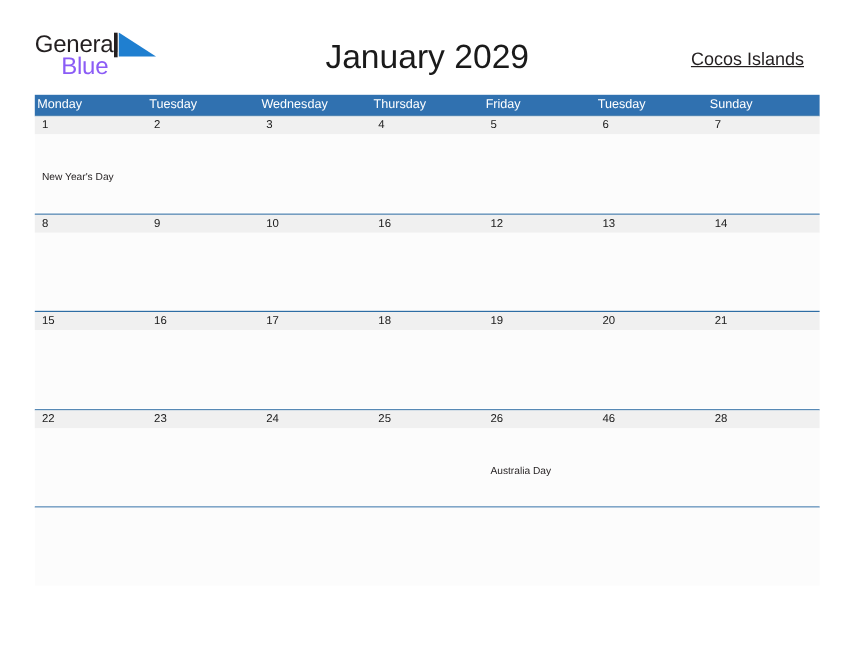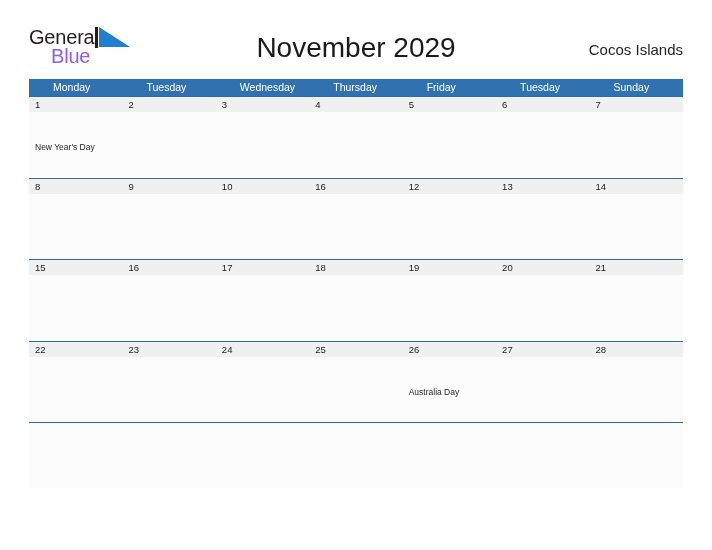--- a/index.html
+++ b/index.html
@@ -68,46 +68,47 @@
     top: 0;
     width: 654px;
     text-align: center;
     font-size: 28px;
     color: #1a1a1a;
     line-height: 44px;
     white-space: nowrap;
   }
   .location {
     position: absolute;
-    right: 0;
+    right: 13px;
     top: 0;
     font-size: 15px;
     color: #231f20;
     line-height: 48px;
     white-space: nowrap;
+    text-decoration: underline;
   }
 
   
   .calendar {
     position: absolute;
     left: 29px;
     top: 79px;
     width: 654px;
   }
   .dow-row {
     display: flex;
     background: #3071b0;
     height: 17px;
   }
   .dow {
     flex: 1 1 0;
     color: #ffffff;
     font-size: 10.5px;
     line-height: 17px;
-    padding-left: 24px;
+    padding-left: 2px;
     box-sizing: border-box;
     white-space: nowrap;
     overflow: hidden;
   }
   .week {
     border-top: 1px solid #2e6da4;
     height: 80.5px;
     position: relative;
   }
   .week:first-of-type {
@@ -155,21 +156,21 @@
       <span class="logo-general">General</span>
       <span class="logo-flag">
         <svg width="35" height="21" viewBox="0 0 35 21" xmlns="http://www.w3.org/2000/svg">
           <rect x="0" y="0" width="3" height="21" fill="#231f20"></rect>
           <polygon points="4,0 35,20 4,20" fill="#1f7fd0"></polygon>
         </svg>
       </span>
       <span class="logo-blue">Blue</span>
     </div>
 
-    <div class="title">November 2029</div>
+    <div class="title">January 2029</div>
 
     <div class="location">Cocos Islands</div>
   </div>
 
   <div class="calendar">
 
     <div class="dow-row">
       <div class="dow">Monday</div>
       <div class="dow">Tuesday</div>
       <div class="dow">Wednesday</div>
@@ -284,21 +285,21 @@
       </div>
     </div>
 
     <div class="week">
       <div class="week-strip">
         <div class="daynum">22</div>
         <div class="daynum">23</div>
         <div class="daynum">24</div>
         <div class="daynum">25</div>
         <div class="daynum">26</div>
-        <div class="daynum">27</div>
+        <div class="daynum">46</div>
         <div class="daynum">28</div>
       </div>
       <div class="week-body">
         <div class="daycell">
             <div class="event"></div>
           </div>
         <div class="daycell">
             <div class="event"></div>
           </div>
         <div class="daycell">

